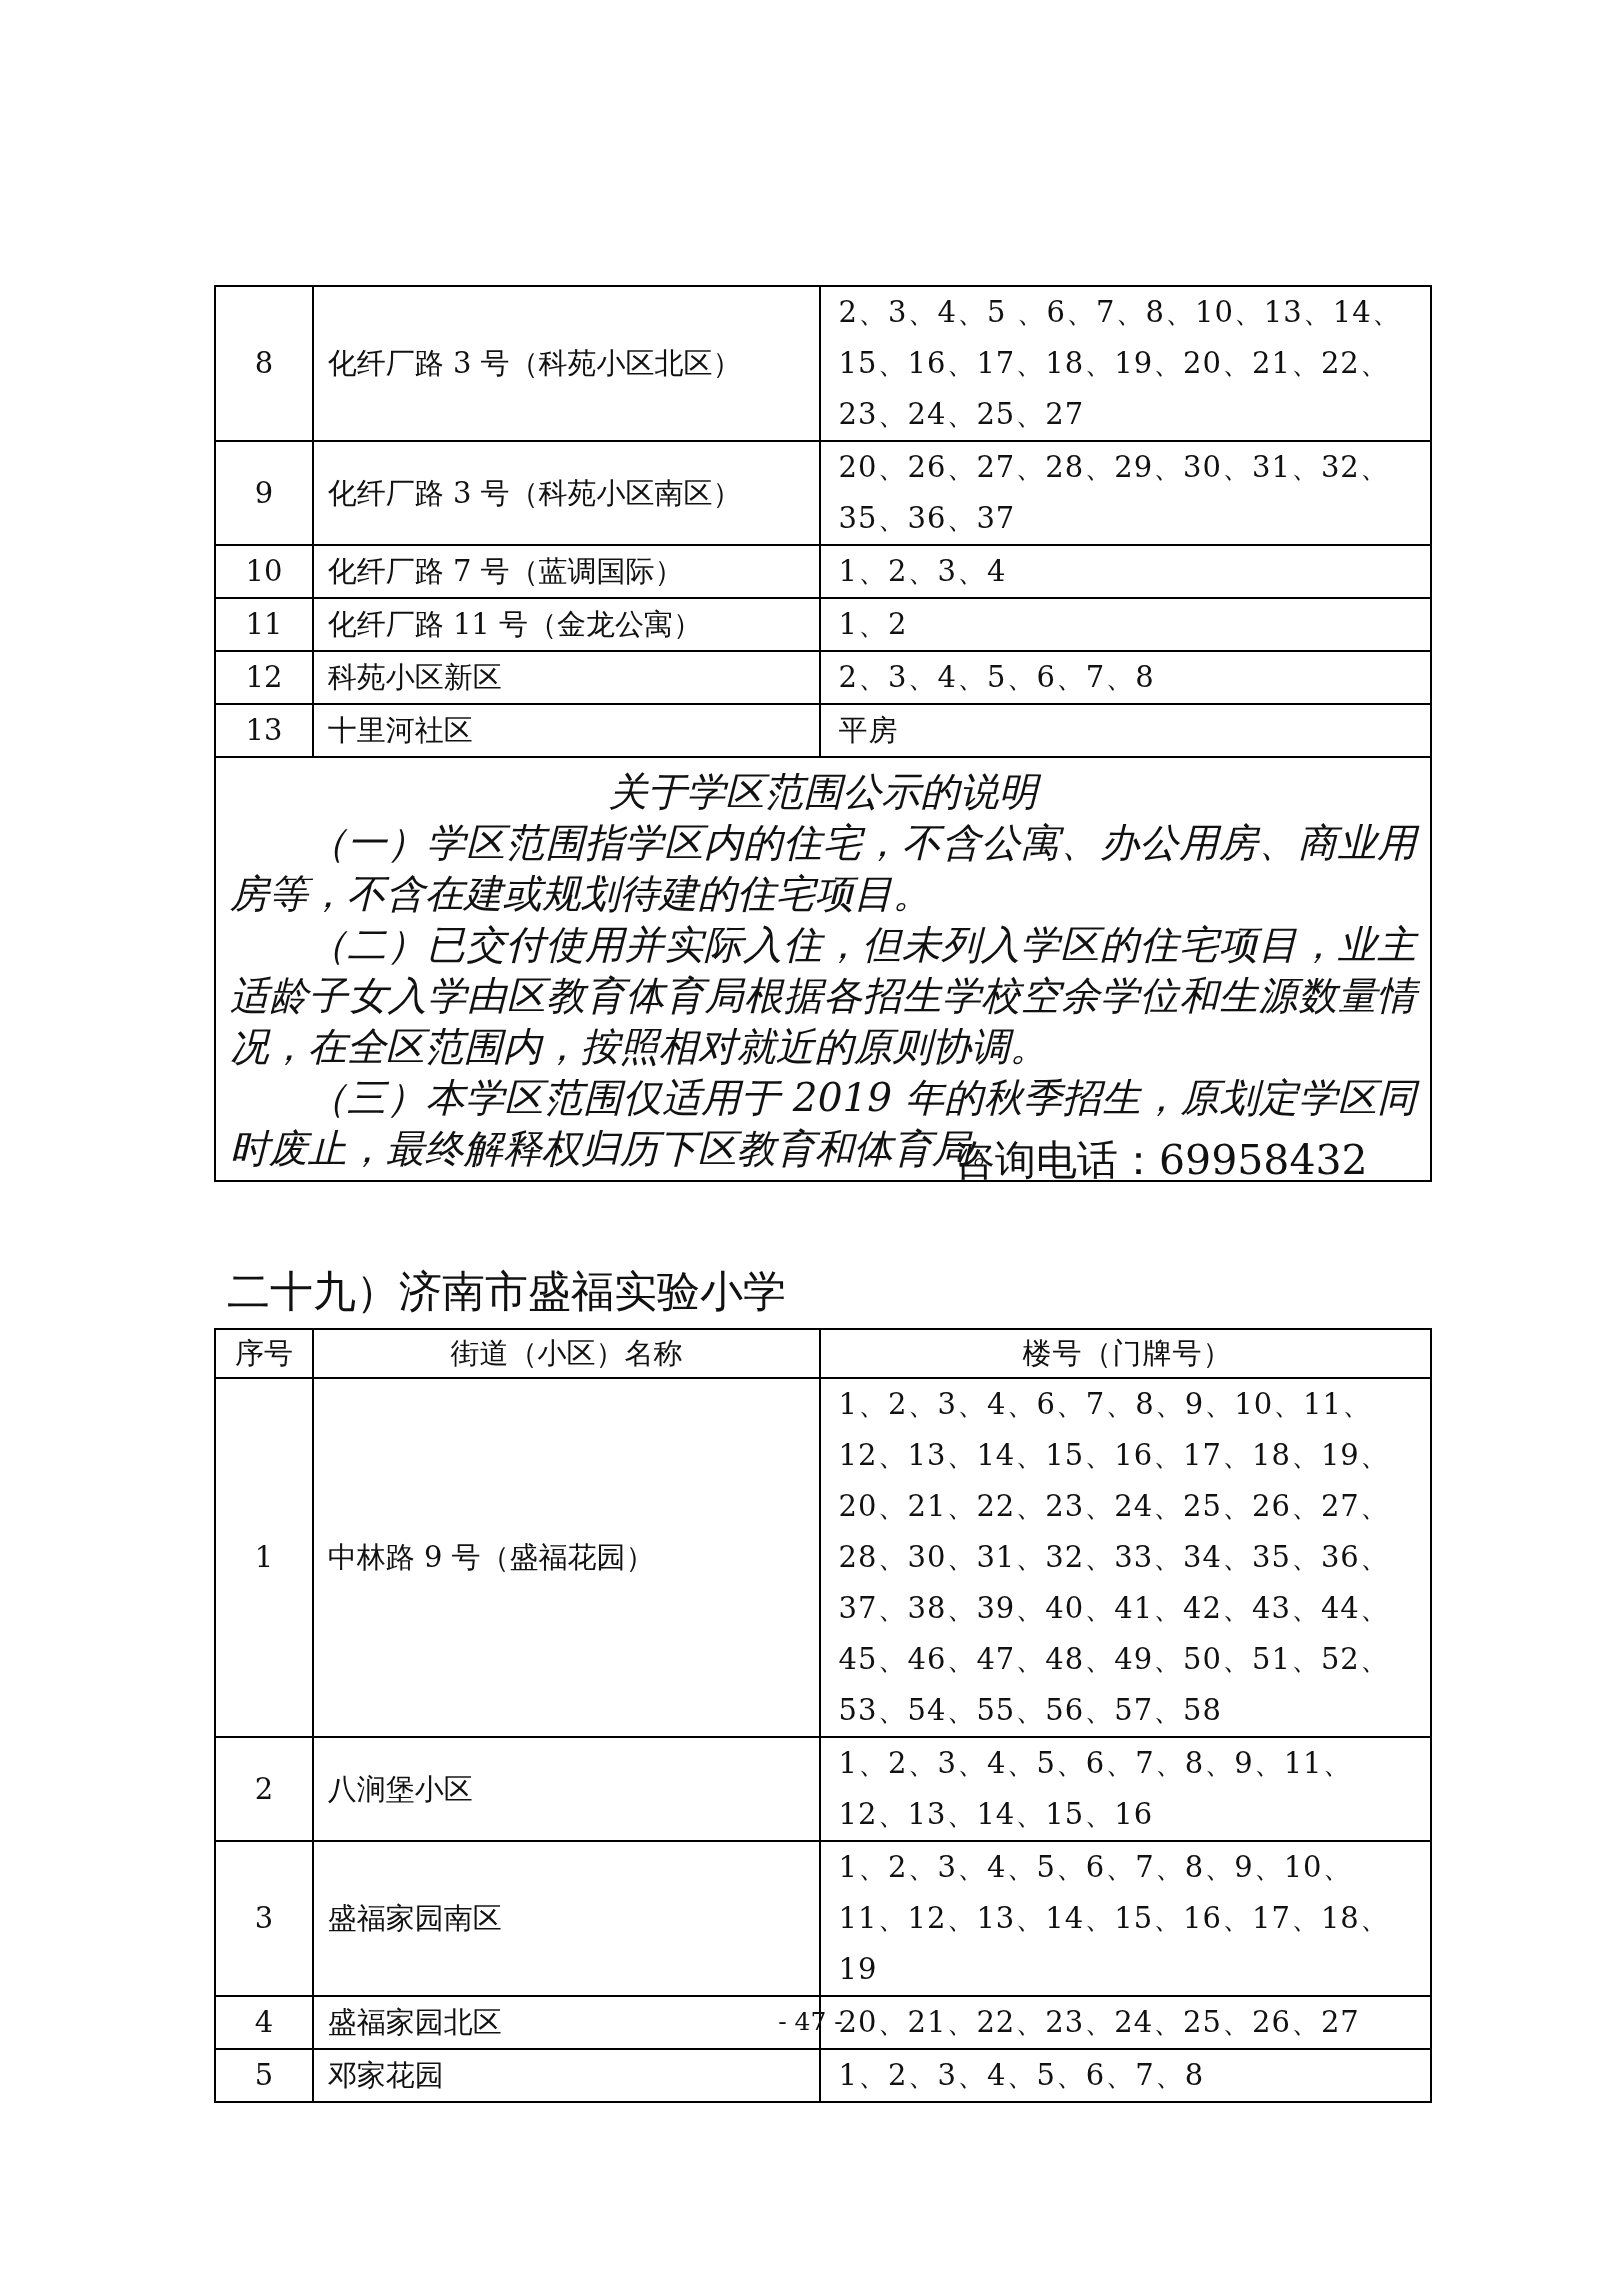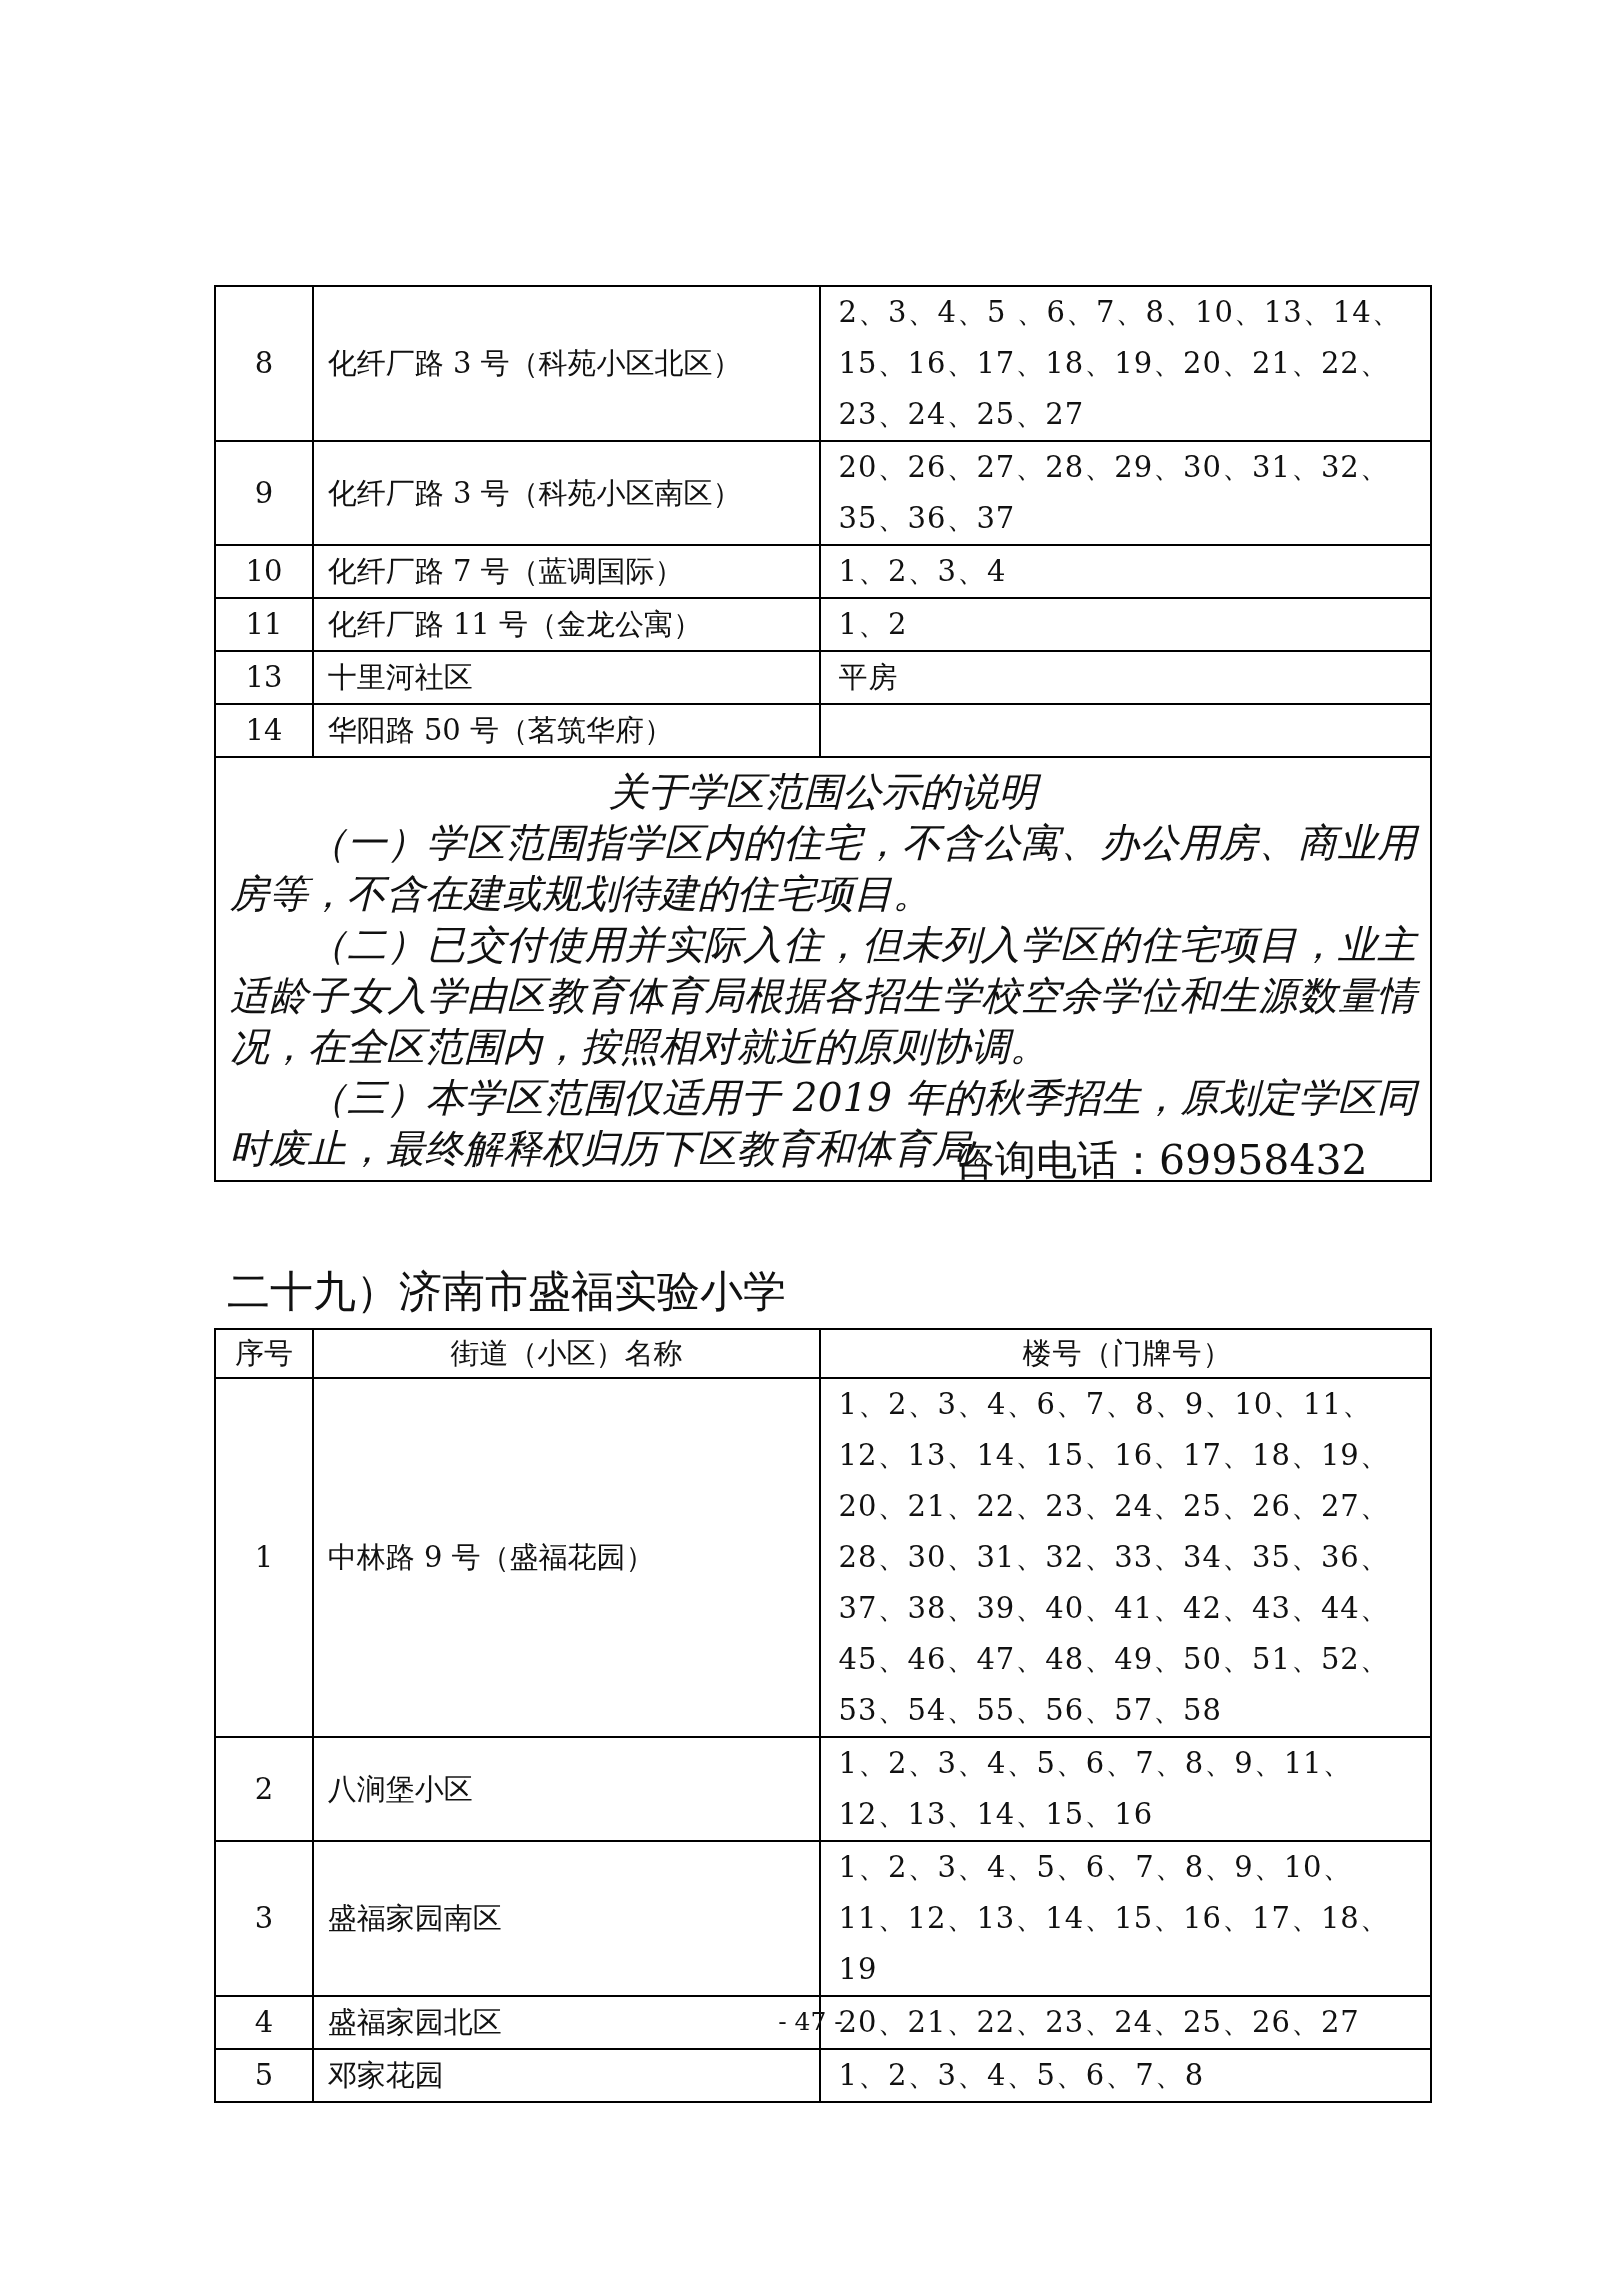--- a/index.html
+++ b/index.html
@@ -71,28 +71,28 @@
       <td class="c-num">10</td>
       <td class="c-name">化纤厂路 7 号（蓝调国际）</td>
       <td class="c-bld">1、2、3、4</td>
     </tr>
     <tr class="rs">
       <td class="c-num">11</td>
       <td class="c-name">化纤厂路 11 号（金龙公寓）</td>
       <td class="c-bld">1、2</td>
     </tr>
     <tr class="rs">
+      <td class="c-num">12</td>
+      <td class="c-name">科苑小区新区</td>
+      <td class="c-bld">2、3、4、5、6、7、8</td>
+    </tr>
+    <tr class="rs">
       <td class="c-num">13</td>
       <td class="c-name">十里河社区</td>
       <td class="c-bld">平房</td>
-    </tr>
-    <tr class="rs">
-      <td class="c-num">14</td>
-      <td class="c-name">华阳路 50 号（茗筑华府）</td>
-      <td class="c-bld"></td>
     </tr>
     <tr>
       <td colspan="3" class="notes">
         <div class="n-title">关于学区范围公示的说明</div>
         <p>（一）学区范围指学区内的住宅，不含公寓、办公用房、商业用房等，不含在建或规划待建的住宅项目。</p>
         <p>（二）已交付使用并实际入住，但未列入学区的住宅项目，业主适龄子女入学由区教育体育局根据各招生学校空余学位和生源数量情况，在全区范围内，按照相对就近的原则协调。</p>
         <p>（三）本学区范围仅适用于 2019 年的秋季招生，原划定学区同时废止，最终解释权归历下区教育和体育局。</p>
       </td>
     </tr>
   </tbody>

